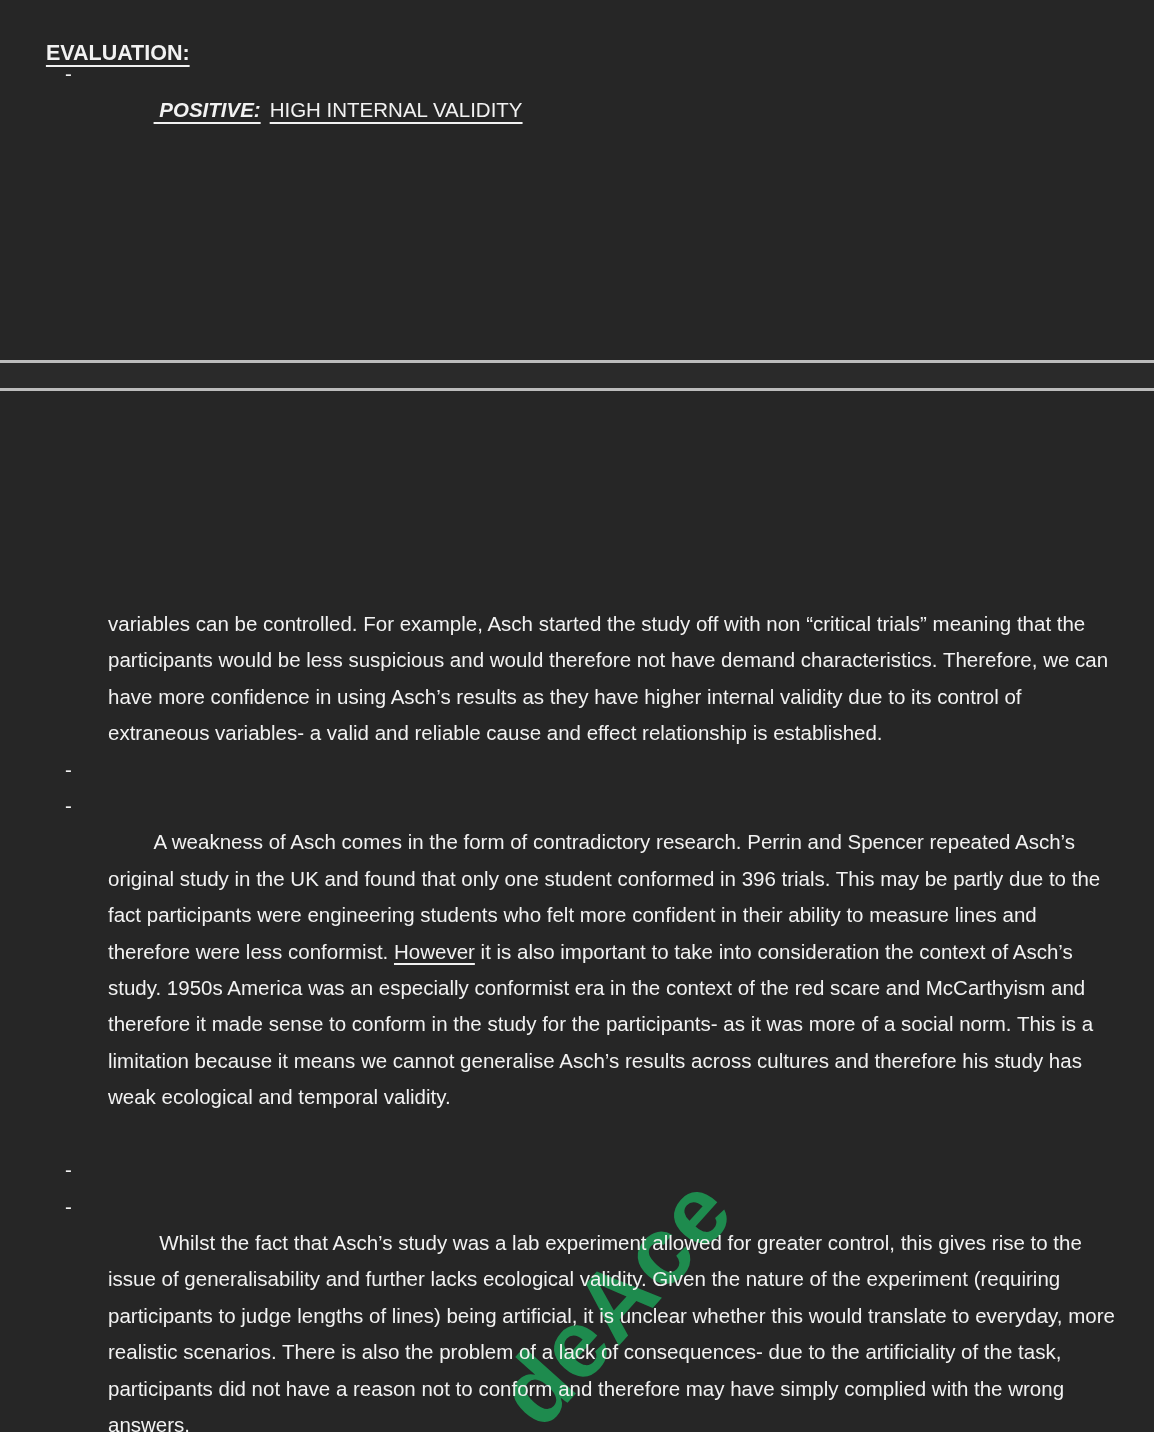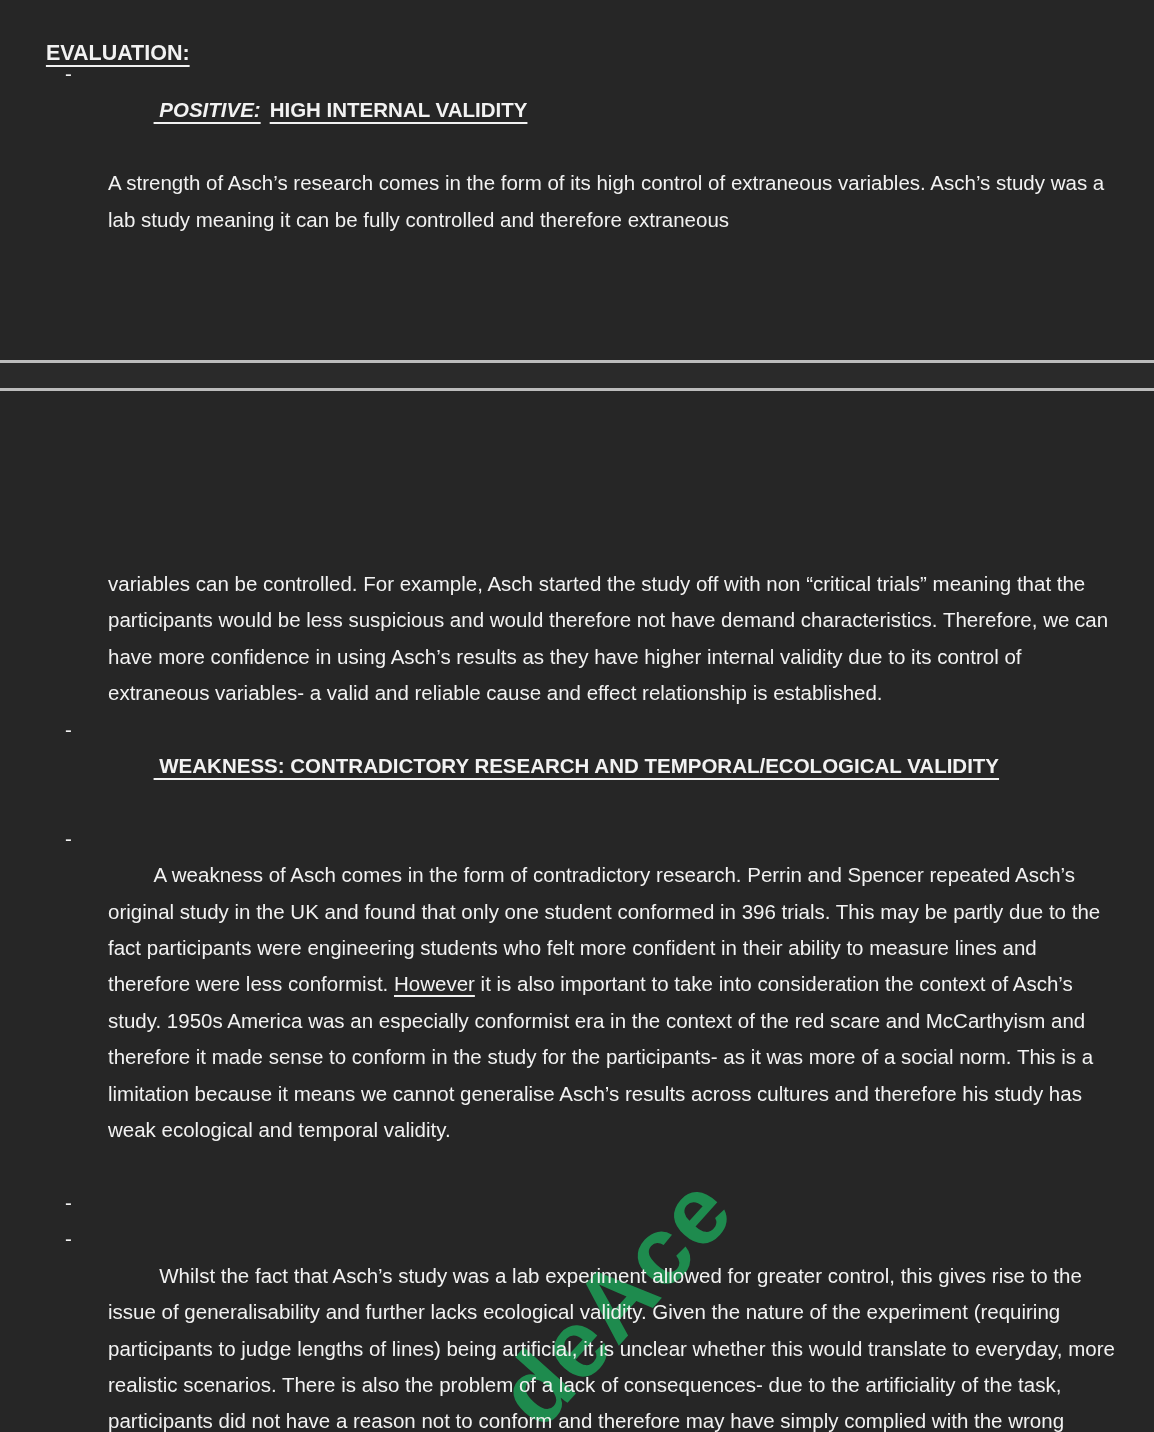--- a/index.html
+++ b/index.html
@@ -13,23 +13,23 @@
   .title{
     left:22px;top:2px;font-size:21.5px;font-weight:bold;
     line-height:34px;white-space:pre-wrap;
   }
   .u{text-decoration:underline;text-decoration-thickness:2px;text-underline-offset:5px;}
   .block-top{left:0;top:56px;width:1154px;}
   .page2{left:0;top:566px;width:1154px;}
   .bullet{display:flex;padding-left:65px;}
   .marker{flex:none;width:43px;}
   .bcontent{flex:none;width:1014px;white-space:pre-wrap;}
-  .cont{margin-left:108px;width:1014px;white-space:pre-wrap;}
+  .cont{margin-left:108px;width:1014px;white-space:pre-wrap;margin-top:40px;}
   .h-i{font-weight:bold;font-style:italic;margin-top:27px;}
-  .h-b{font-weight:bold;}
+  .h-b{font-weight:normal;}
   .gap{display:inline-block;width:9px;}
   .bluedbl{
     text-decoration-line:underline;text-decoration-style:double;
     text-decoration-color:#4f78e8;text-decoration-thickness:2px;
     text-underline-offset:4px;
     text-decoration:underline;
   }
   .pb-line{position:absolute;left:0;width:1154px;height:3px;background:#bcbcbc;z-index:2;}
   .pb-line.first{top:360px;}
   .pb-line.second{top:388px;}
@@ -49,38 +49,34 @@
 
   <div class="layer title">
     <span class="u">EVALUATION:</span>
   </div>
 
   <div class="layer block-top">
     <div class="bullet">
       <span class="marker">-</span>
       <div class="bcontent">
         <span class="h-i u"> POSITIVE:</span><span class="gap"></span><span class="h-b u">HIGH INTERNAL VALIDITY</span>
-        <div>A strength of Asch’s research comes in the form of its high control of extraneous variables. Asch’s study was a lab study meaning it can be fully controlled and therefore extraneous</div>
       </div>
     </div>
   </div>
 
   <div class="pb-gap"></div>
   <div class="pb-line first"></div>
   <div class="pb-line second"></div>
 
   <div class="layer page2">
 
     <div class="cont">variables can be controlled. For example, Asch started the study off with non “critical trials” meaning that the participants would be less suspicious and would therefore not have demand characteristics. Therefore, we can have more confidence in using Asch’s results as they have higher internal validity due to its control of extraneous variables- a valid and reliable cause and effect relationship is established.</div>
 
     <div class="bullet">
       <span class="marker">-</span>
-      <div class="bcontent">
-        <span class="h-b u"> WEAKNESS: CONTRADICTORY RESEARCH AND TEMPORAL/ECOLOGICAL VALIDITY</span>
-      </div>
     </div>
 
     <div class="bullet">
       <span class="marker">-</span>
       <div class="bcontent">
         <span>A weakness of Asch comes in the form of contradictory research. Perrin and Spencer repeated Asch’s original study in the UK and found that only one student conformed in 396 trials. This may be partly due to the fact participants were engineering students who felt more confident in their ability to measure lines and therefore were less conformist. </span><span class="bluedbl">However</span><span> it is also important to take into consideration the context of Asch’s study. 1950s America was an especially conformist era in the context of the red scare and McCarthyism and therefore it made sense to conform in the study for the participants- as it was more of a social norm. This is a limitation because it means we cannot generalise Asch’s results across cultures and therefore his study has weak ecological and temporal validity.</span>
       </div>
     </div>
 
     <div class="bullet">

